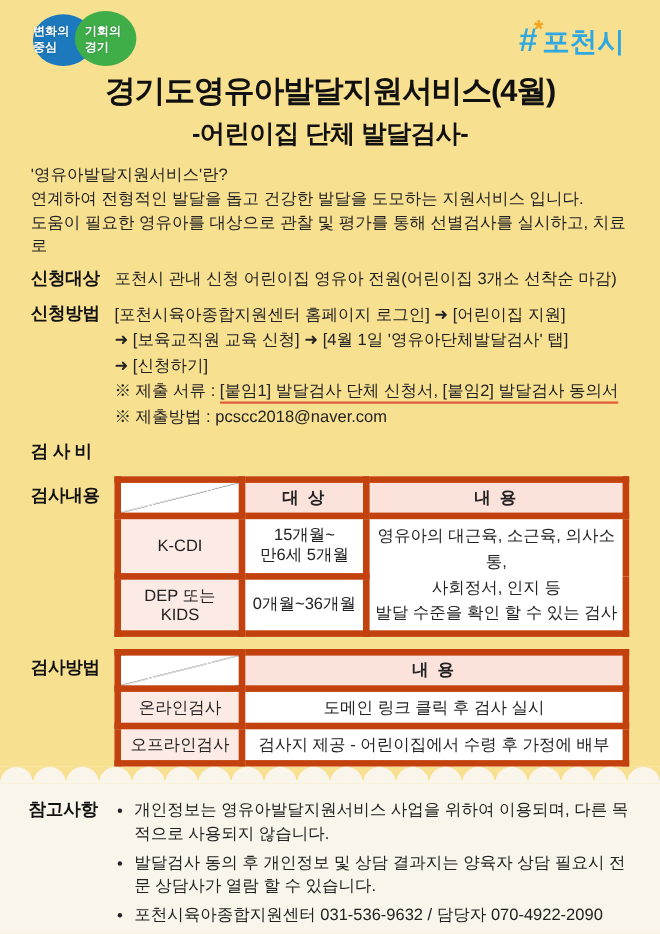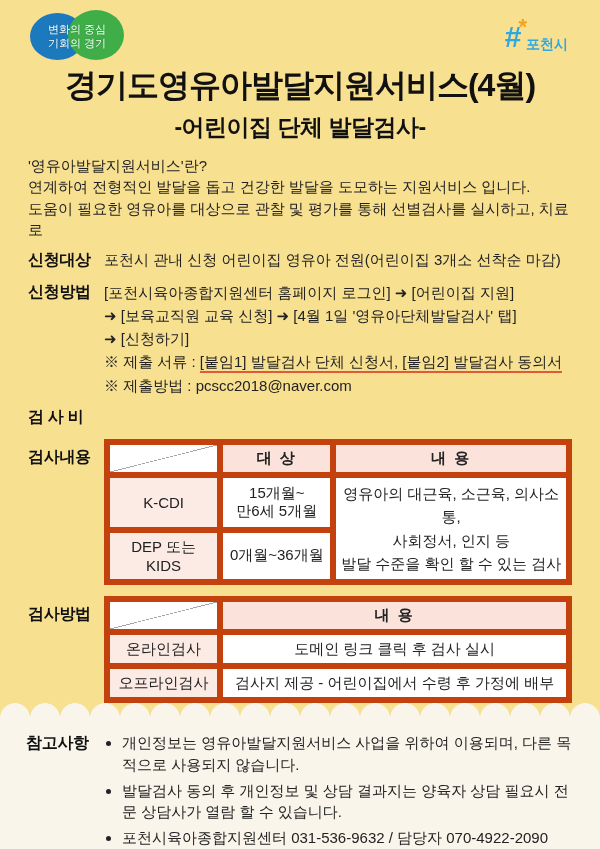--- a/index.html
+++ b/index.html
@@ -14,29 +14,29 @@
     overflow: hidden;
     display: flex; flex-direction: column;
   }
   .top-section { padding: 10px 28px 0 28px; flex: 0 0 auto; }
 
   
   .header-row { display: flex; justify-content: space-between; align-items: flex-start; height: 52px; }
   .gg-logo { position: relative; width: 94px; height: 52px; margin-left: 2px; }
   .gg-circle-blue  { position: absolute; left: 0;  top: 3px; width: 55px; height: 47px; border-radius: 50%; background: #1C79BE; }
   .gg-circle-green { position: absolute; right: 0; top: 0;   width: 56px; height: 50px; border-radius: 50%; background: #3FAE49; }
-  .gg-text { position: absolute; inset: 0; z-index: 2; display: flex; flex-direction: column; align-items: center; justify-content: center;
-             color: #fff; font-weight: 400; font-size: 11px; line-height: 1.3; text-shadow: 0 0 2px rgba(0,60,40,.35); }
+  .gg-text { position: absolute; inset: 0; z-index: 2; display: flex; flex-direction: row; align-items: center; justify-content: center;
+             color: #fff; font-weight: 700; font-size: 11px; line-height: 1.3; text-shadow: 0 0 2px rgba(0,60,40,.35); }
   .pc-logo { display: flex; align-items: flex-end; margin-top: 12px; margin-right: 4px; }
   .pc-hash { color: #2FA7E0; font-size: 30px; font-weight: 800; line-height: 1; }
   .pc-star { color: #F2A31B; font-size: 22px; font-weight: 800; line-height: 1; transform: translate(-3px,-14px); display: inline-block; }
-  .pc-name { color: #2FA7E0; font-size: 14px; font-weight: 700; line-height: 1.1; margin-left: -4px; }
+  .pc-name { color: #2FA7E0; font-size: 25px; font-weight: 700; line-height: 1.1; margin-left: -4px; }
 
   
-  .title    { text-align: center; font-size: 32px; font-weight: 800; letter-spacing: -1px; color: #111; margin-top: 2px; }
+  .title    { text-align: center; font-size: 28px; font-weight: 800; letter-spacing: -1px; color: #111; margin-top: 2px; }
   .subtitle { text-align: center; font-size: 23px; font-weight: 800; letter-spacing: -0.5px; color: #111; margin-top: 4px; }
 
   
   .intro { margin-top: 12px; font-size: 15px; line-height: 1.42; color: #222; }
 
   
   .info-row { display: flex; margin-top: 9px; }
   .info-label { flex: 0 0 76px; font-weight: 800; font-size: 16px; color: #111; letter-spacing: -0.3px; line-height: 1.4; }
   .info-value { flex: 1; font-size: 15px; line-height: 1.45; color: #222; }
   .method-line { line-height: 1.55; }

